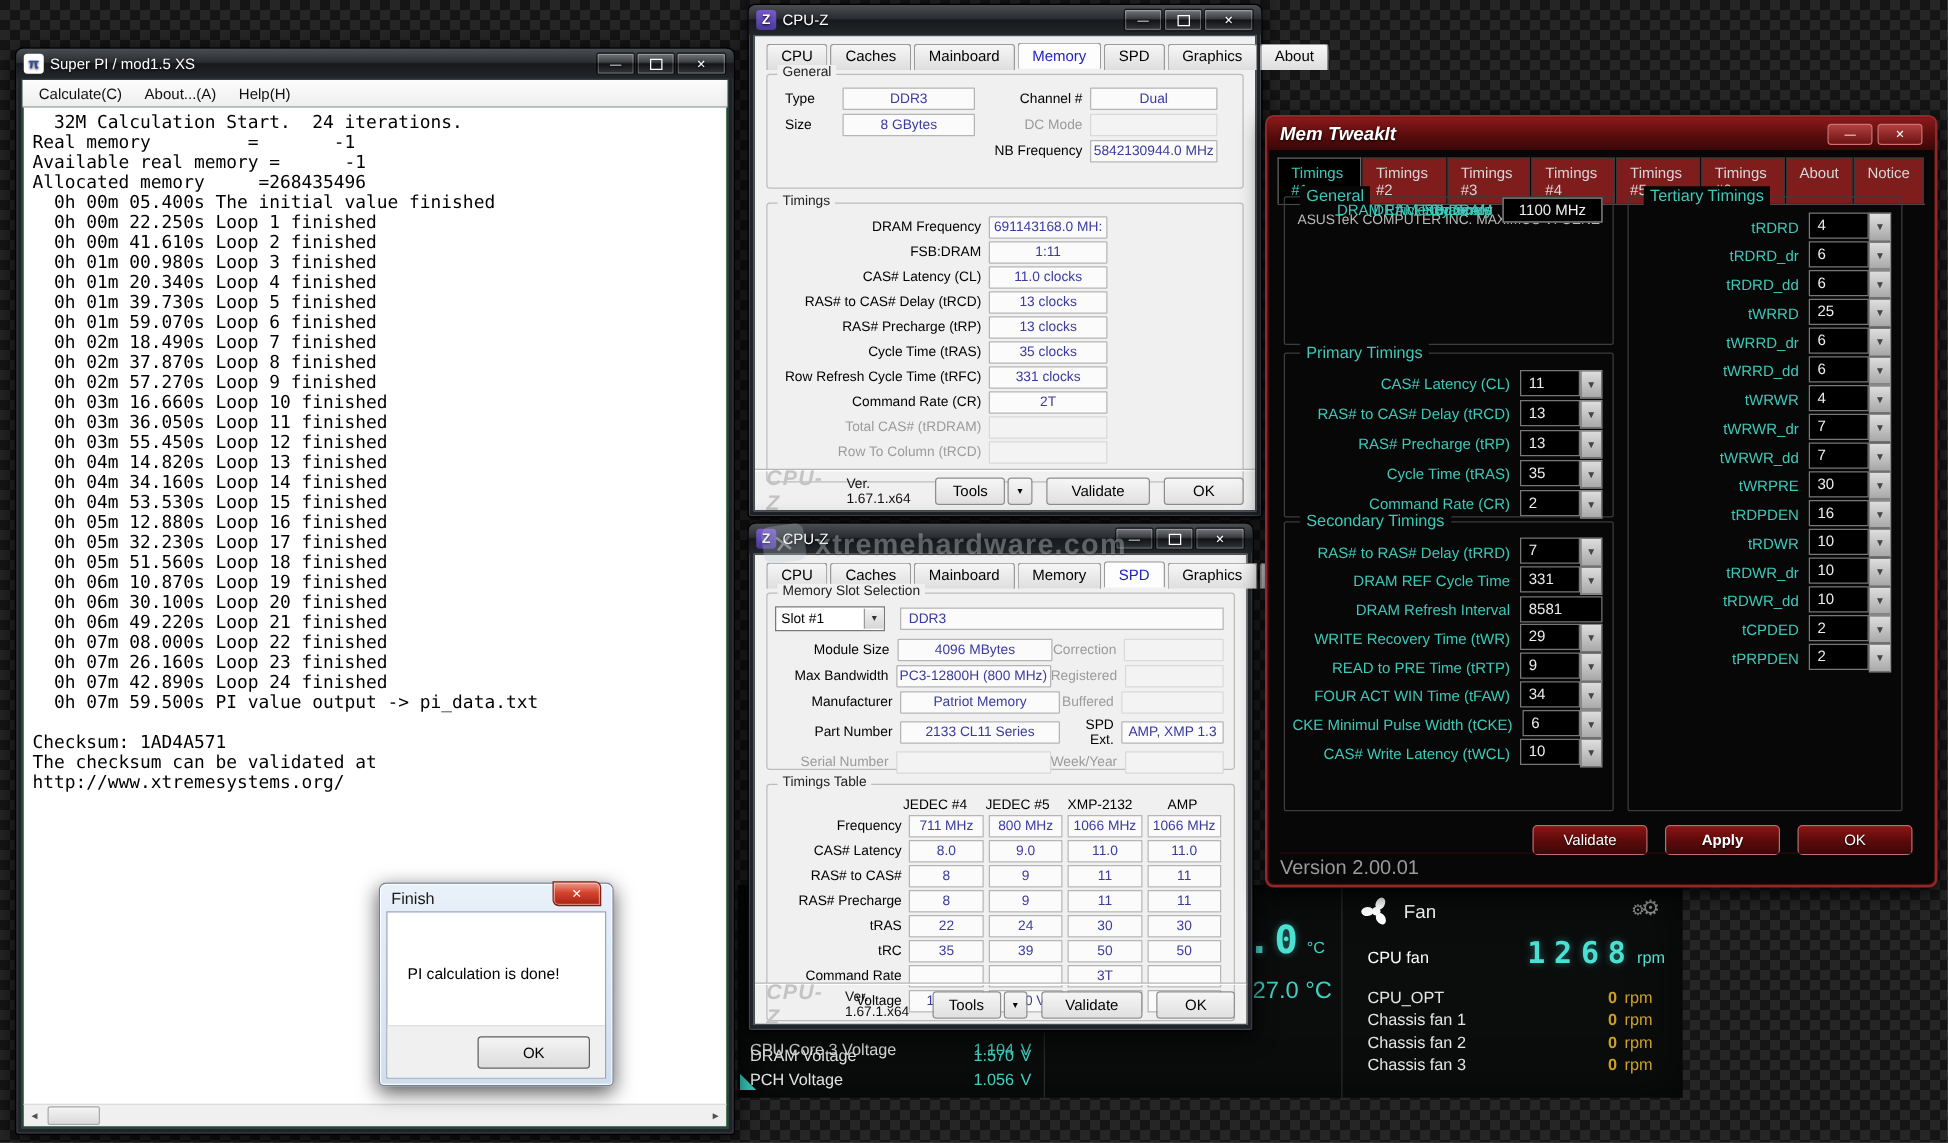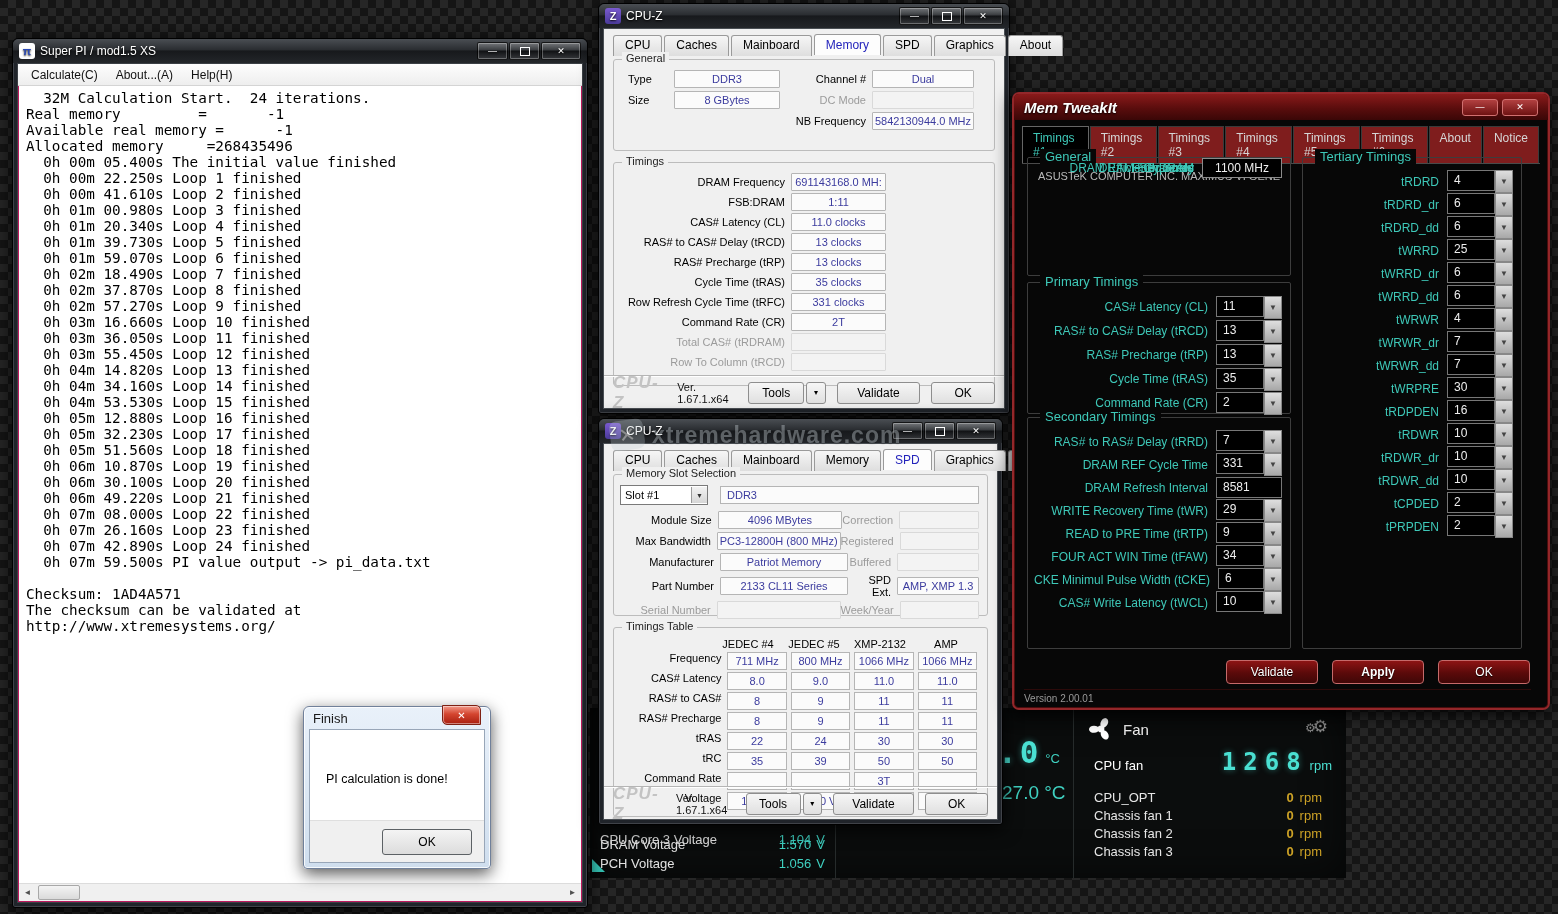--- a/index.html
+++ b/index.html
@@ -19,21 +19,21 @@
   .w7-btns{margin-left:auto;display:flex;}
   .wbtn{width:29px;height:16px;margin-left:1px;display:flex;align-items:center;justify-content:center;
     color:#fff;font-size:9px;line-height:1;border:1px solid rgba(0,0,0,.75);border-radius:2px;
     background:linear-gradient(rgba(255,255,255,.28),rgba(255,255,255,.07) 45%,rgba(0,0,0,.25) 50%,rgba(255,255,255,.10));
     box-shadow:inset 0 0 0 1px rgba(255,255,255,.28);}
   .wbtn.close{width:38px;}
   .sq{display:inline-block;width:8px;height:7px;border:1px solid #fff;}
 
   
   .superpi{left:12px;top:38px;width:574px;height:868px;}
-  .sp-body{position:absolute;left:4px;right:4px;top:24px;bottom:4px;background:#be185d;border:1px solid #3a3f44;}
+  .sp-body{position:absolute;left:4px;right:4px;top:24px;bottom:4px;background:#14532d;border:1px solid #3a3f44;}
   .sp-menu{height:21px;background:linear-gradient(#fdfdfd,#eeeeee);border-bottom:1px solid #d4d4d4;
     display:flex;align-items:center;padding-left:4px;}
   .sp-mi{font-size:12px;color:#111;padding:2px 9px;}
   .sp-client{position:absolute;top:22px;left:1px;right:1px;bottom:18px;background:#fff;overflow:hidden;}
   .sp-client pre{margin:0;padding:4px 0 0 7px;font-family:"DejaVu Sans Mono",monospace;font-size:14.3px;line-height:16px;color:#000;}
   .sp-hscroll{position:absolute;left:1px;right:1px;bottom:1px;height:17px;background:#f0f0f0;border-top:1px solid #dcdcdc;display:flex;align-items:center;}
   .sp-arr{width:17px;height:17px;display:flex;align-items:center;justify-content:center;font-size:8px;color:#505050;}
   .sp-arr.r{margin-left:auto;}
   .sp-thumb{width:40px;height:13px;margin-left:2px;background:linear-gradient(#f4f4f4,#dadada);border:1px solid #a8a8a8;border-radius:2px;}
 
@@ -80,21 +80,21 @@
   .spd-combo .cval{flex:1;padding-left:4px;}
   .spd-combo .carr{width:15px;height:16px;background:linear-gradient(#f2f2f2,#d6d6d6);border-left:1px solid #9a9a9a;
     display:flex;align-items:center;justify-content:center;font-size:7px;color:#333;}
   .spd-ddr{flex:1;margin-left:12px;margin-right:2px;height:16px;line-height:16px;background:#fbfbfb;border:1px solid #b5b5b5;
     font-size:11px;color:#3b3b9e;padding-left:6px;}
   .spd-row{display:flex;align-items:center;margin-bottom:3px;}
   .spd-row .ll{width:94px;text-align:right;padding-right:6px;}
   .spd-row .lb{width:126px;}
   .spd-row .rl{flex:1;text-align:right;padding-right:6px;}
   .spd-row .rb{width:80px;margin-right:2px;}
-  .tt-row{display:flex;margin-bottom:2px;}
+  .tt-row{display:flex;align-items:center;margin-bottom:2px;}
   .tt-lab{width:106px;text-align:right;padding-right:6px;font-size:11px;color:#000;}
   .tt-head{width:62px;margin-right:4px;text-align:center;font-size:11px;color:#000;}
   .tt-cell{width:60px;margin-right:4px;height:16px;line-height:16px;text-align:center;font-size:11px;color:#3b3b9e;
     background:#fbfbfb;border:1px solid #b5b5b5;}
 
   
   .memtweak{position:absolute;left:1012px;top:92px;width:534px;height:614px;background:#070707;
     border:2px solid #93272a;border-radius:7px;box-shadow:0 4px 18px rgba(0,0,0,.9), inset 0 0 0 1px #4a0d0d;}
   .mt-title{height:26px;display:flex;align-items:center;padding:0 10px;border-radius:5px 5px 0 0;
     background:linear-gradient(#8a1a1a,#5a0d0d 55%,#3a0707);}
@@ -120,21 +120,21 @@
   .mt-crow{display:flex;align-items:center;height:23px;padding:0 8px 0 6px;justify-content:space-between;}
   .mt-combo{display:flex;width:66px;}
   .mt-cval{flex:1;height:19px;line-height:19px;background:#000;border:1px solid #777;color:#eee;font-size:12px;padding-left:6px;}
   .mt-arrow{width:16px;height:21px;background:linear-gradient(#dedede,#a8a8a8);border:1px solid #888;margin-left:0;
     display:flex;align-items:center;justify-content:center;font-size:8px;color:#444;}
   .mt-crow.noarrow .mt-combo{width:66px;}
   .mt-buttons{position:absolute;left:0;right:18px;bottom:24px;display:flex;justify-content:flex-end;gap:14px;}
   .mt-btn{width:90px;height:22px;display:flex;align-items:center;justify-content:center;color:#fff;font-size:12px;
     background:linear-gradient(#8d1414,#5a0a0a 55%,#400707);border:1px solid #c56a6a;border-radius:4px;text-shadow:0 1px 1px #000;}
   .mt-btn.apply{font-weight:bold;}
-  .mt-version{position:absolute;left:10px;bottom:4px;font-size:10px;color:#9a9a9a;border-top:1px solid #2c0a0a;width:95%;padding-top:3px;}
+  .mt-version{position:absolute;left:10px;bottom:4px;font-size:16px;color:#9a9a9a;border-top:1px solid #2c0a0a;width:95%;padding-top:3px;}
 
   
   .monitor{position:absolute;left:590px;top:708px;width:756px;height:170px;background:#0b0d0d;
     box-shadow:inset 0 0 40px rgba(0,0,0,.6);}
   .mon-div{position:absolute;top:0;bottom:0;width:1px;background:#262b2b;}
   .mon-div.d1{left:245px;} .mon-div.d2{left:483px;}
   .mon-corner{position:absolute;left:2px;bottom:6px;width:0;height:0;border-bottom:13px solid #35c4b5;border-right:13px solid transparent;}
   .mvrow{position:absolute;left:10px;display:flex;width:225px;font-size:13px;}
   .mvrow .mvlab{color:#e3e3e3;flex:1;}
   .mvrow .mvval{color:#3fd0c0;}

